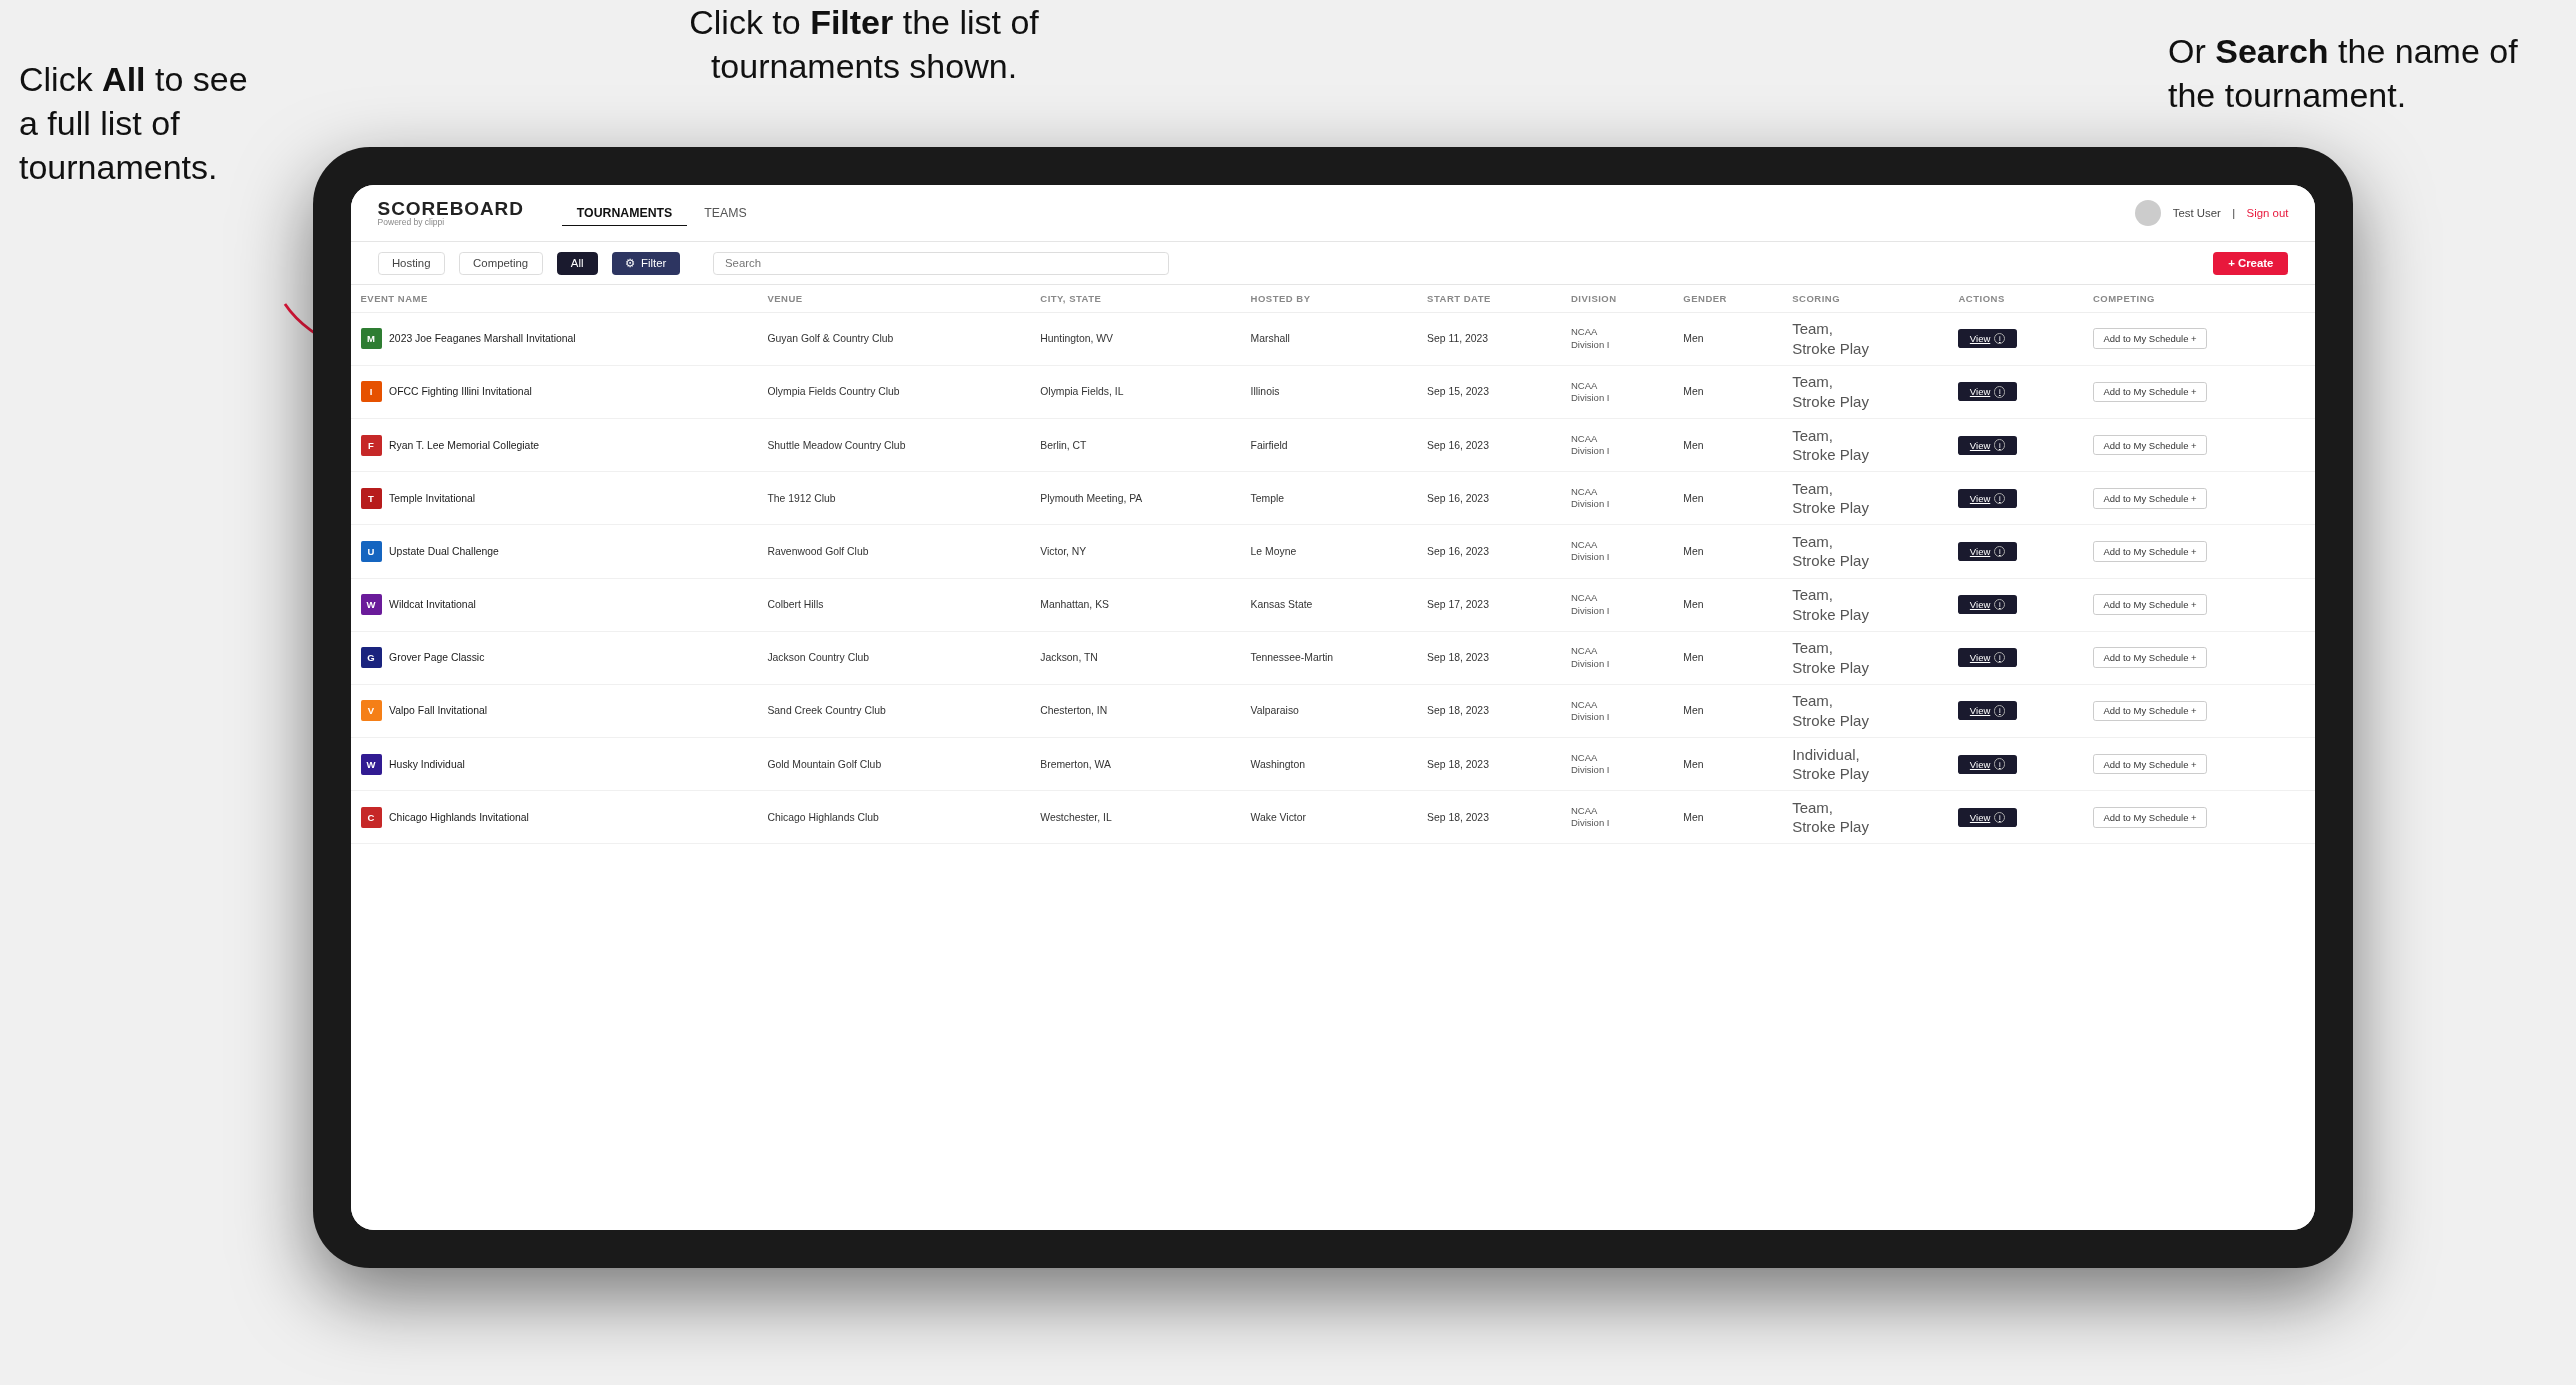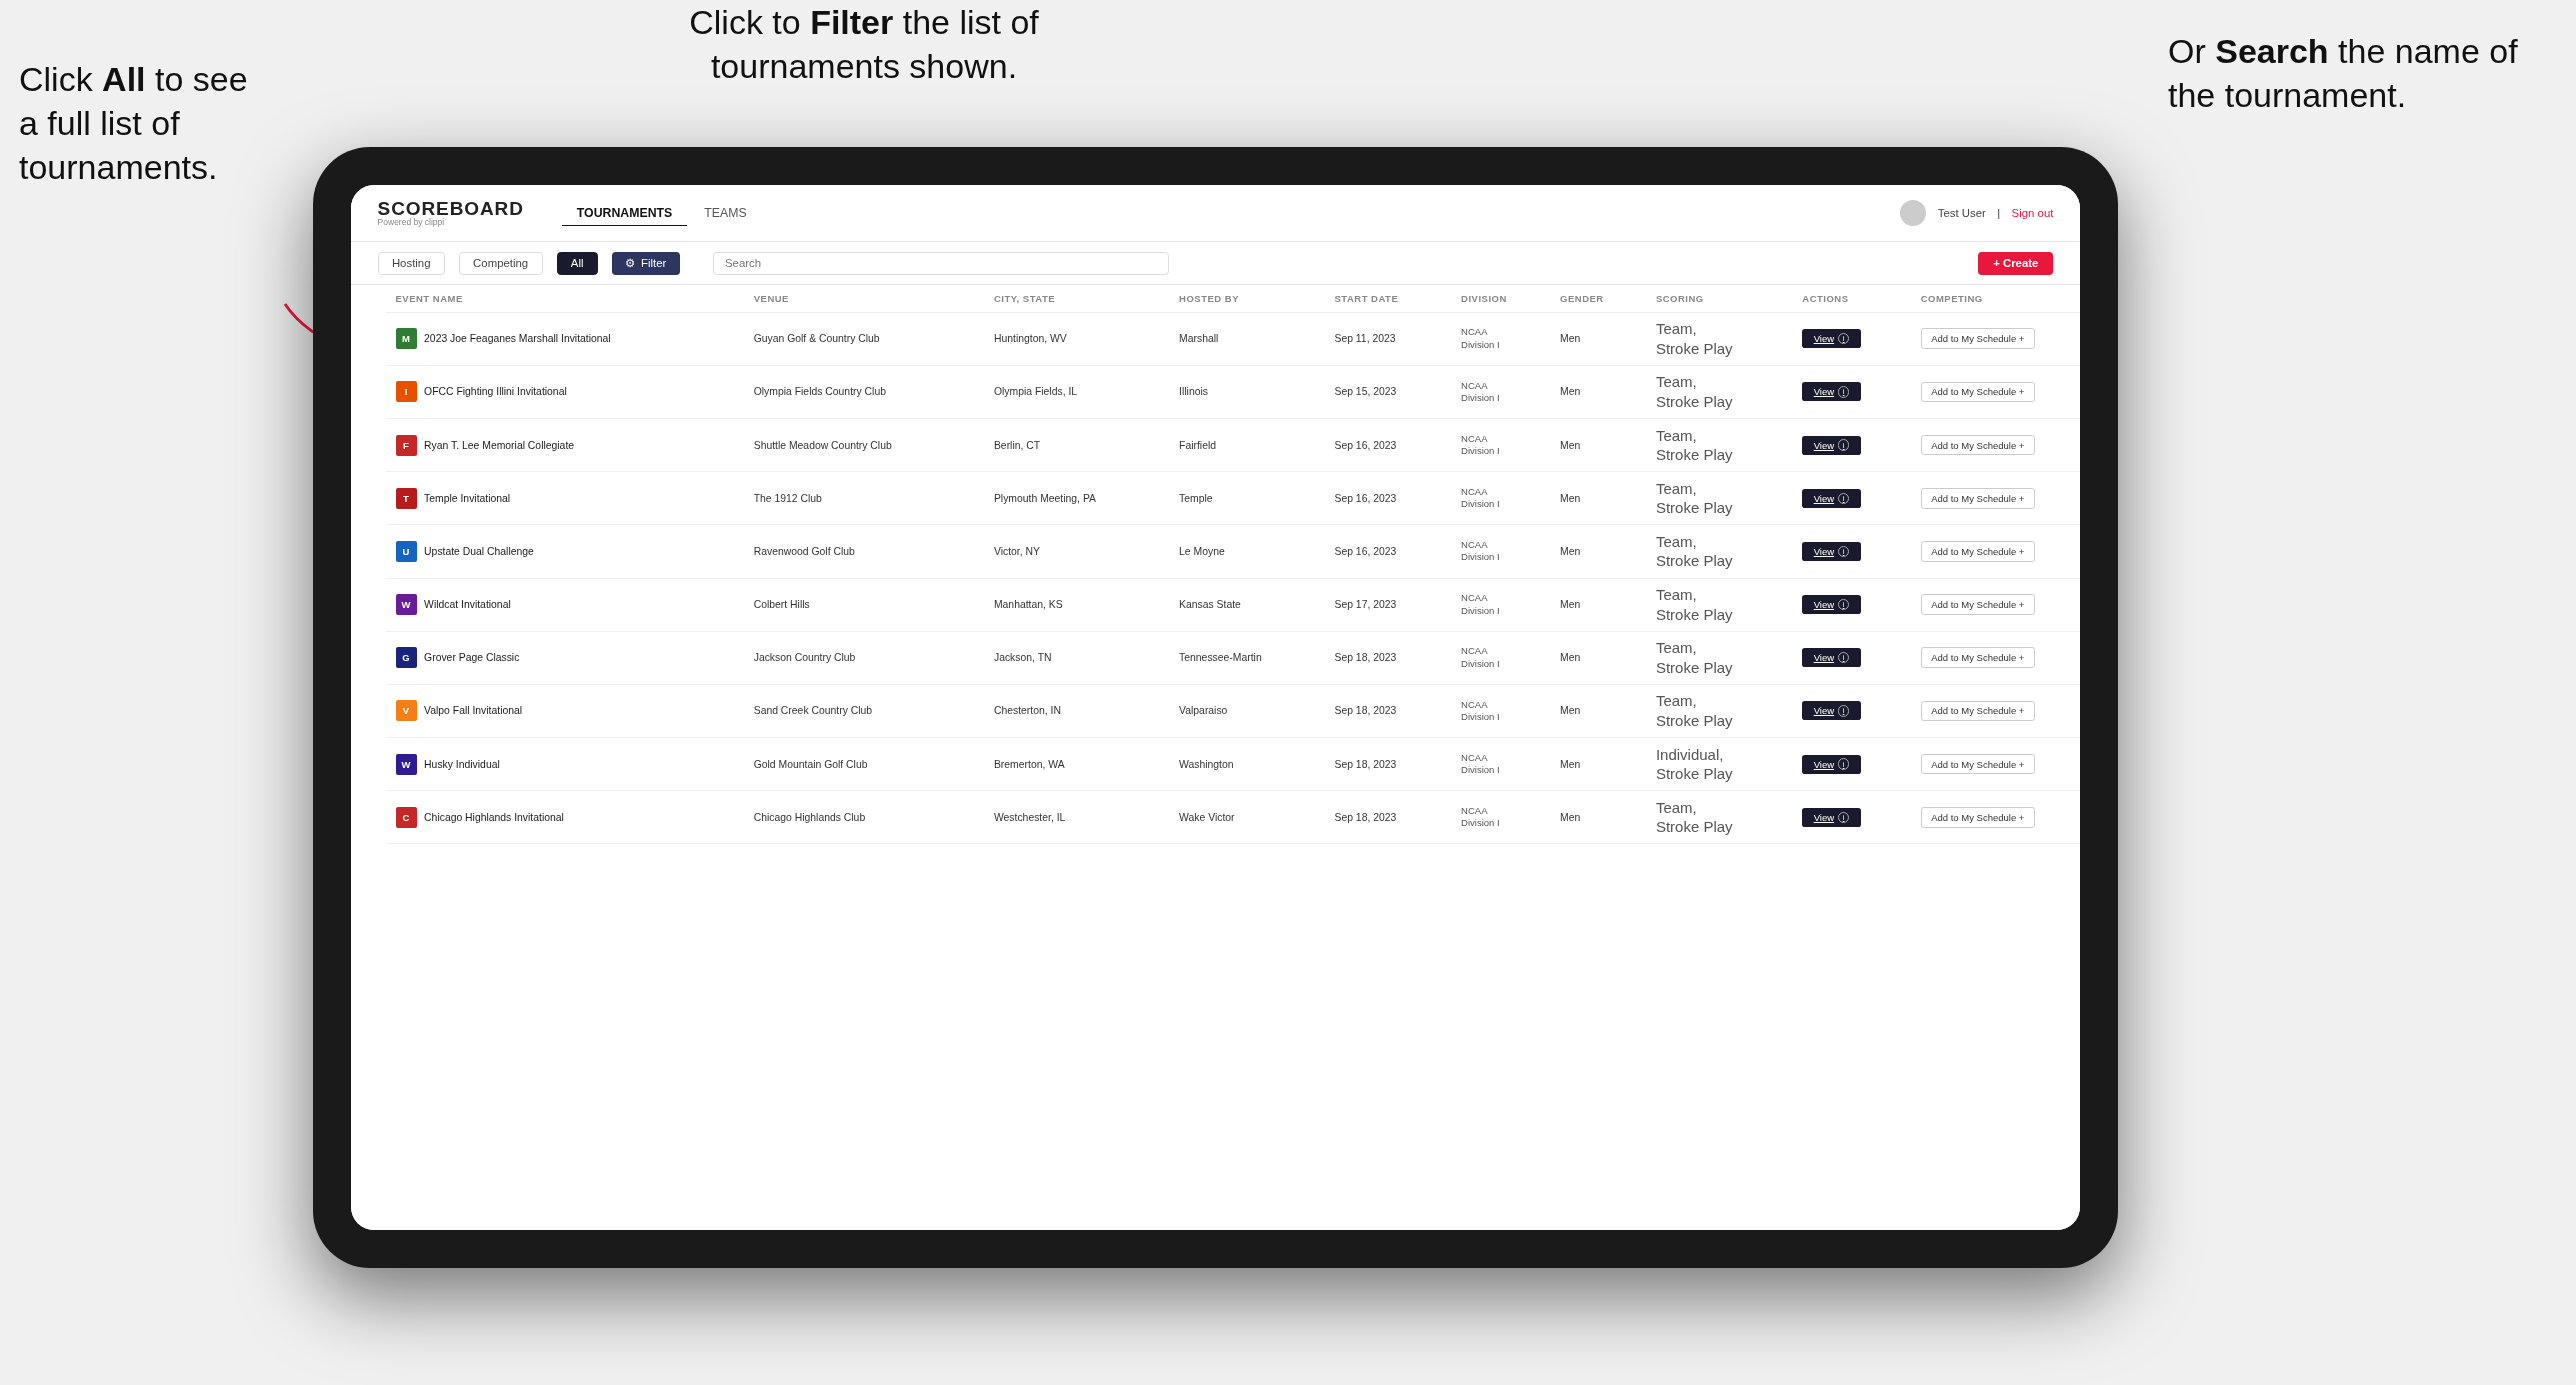--- a/index.html
+++ b/index.html
@@ -44,21 +44,21 @@
     .arrow-svg {
       position: absolute;
       pointer-events: none;
     }
 
     
     .tablet-frame {
       position: absolute;
       top: 147px;
       left: 313px;
-      width: 1805px;
+      width: 2040px;
       height: 1121px;
       background: #1a1a1a;
       border-radius: 57px;
       box-shadow: 0 28.5px 76px rgba(0,0,0,0.5);
       padding: 38px;
     }
 
     .tablet-screen {
       width: 100%;
       height: 100%;
@@ -199,21 +199,20 @@
     .table-container {
       flex: 1;
       overflow-y: auto;
       background: #fff;
     }
 
     table {
       width: 100%;
       border-collapse: collapse;
       font-size: 10.4px;
-      margin-left: 35px;
     }
 
     thead th {
       background: #fff;
       color: #888;
       font-weight: 600;
       font-size: 9.5px;
       text-transform: uppercase;
       letter-spacing: 0.5px;
       padding: 7.6px 9.5px;

